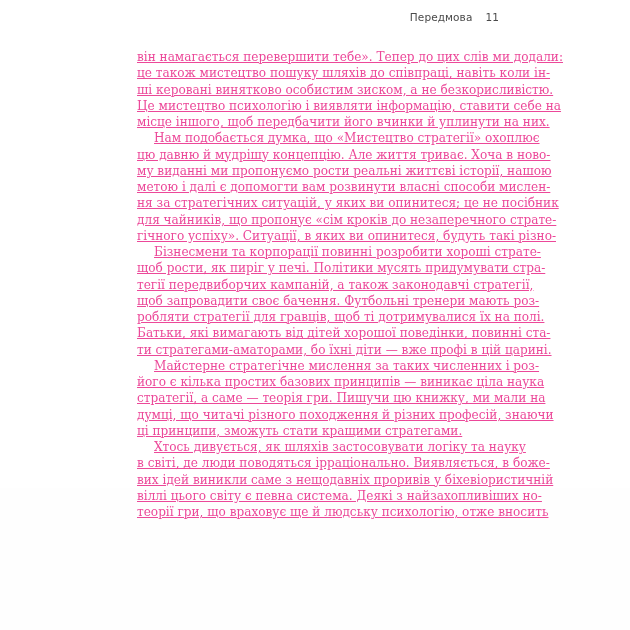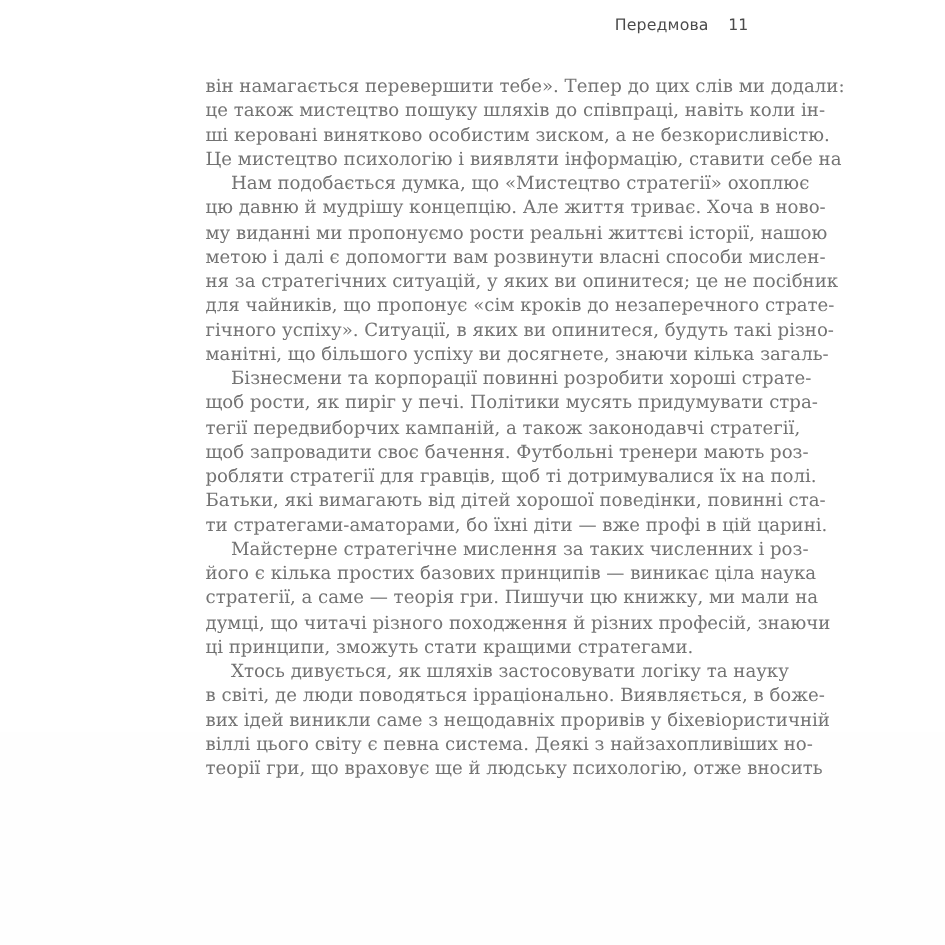--- a/index.html
+++ b/index.html
@@ -35,21 +35,22 @@
       margin-right: 13px;
     }
     .body-text {
       position: absolute;
       top: 49px;
       left: 137px;
       width: 338px;
       font-family: "DejaVu Serif", serif;
       font-size: 12.1px;
       line-height: 16.25px;
-      color: #737373;
+      color: #ec4899;
+      text-decoration: underline;
     }
     .body-text .line {
       display: block;
       white-space: nowrap;
       text-align: justify;
       text-align-last: justify;
       height: 16.25px;
       overflow: visible;
     }
     .body-text .line.last {
@@ -67,31 +68,31 @@
     <span class="section">Передмова</span><span>11</span>
   </div>
 
   <div class="body-text">
 
     <div>
       <span class="line">він намагається перевершити тебе». Тепер до цих слів ми додали:</span>
       <span class="line">це також мистецтво пошуку шляхів до співпраці, навіть коли ін-</span>
       <span class="line">ші керовані винятково особистим зиском, а не безкорисливістю.</span>
       <span class="line">Це мистецтво психологію і виявляти інформацію, ставити себе на</span>
+      <span class="line last">місце іншого, щоб передбачити його вчинки й уплинути на них.</span>
     </div>
 
     <div>
       <span class="line indent">Нам подобається думка, що «Мистецтво стратегії» охоплює</span>
       <span class="line">цю давню й мудрішу концепцію. Але життя триває. Хоча в ново-</span>
       <span class="line">му виданні ми пропонуємо рости реальні життєві історії, нашою</span>
       <span class="line">метою і далі є допомогти вам розвинути власні способи мислен-</span>
       <span class="line">ня за стратегічних ситуацій, у яких ви опинитеся; це не посібник</span>
       <span class="line">для чайників, що пропонує «сім кроків до незаперечного страте-</span>
       <span class="line">гічного успіху». Ситуації, в яких ви опинитеся, будуть такі різно-</span>
-      <span class="line">манітні, що більшого успіху ви досягнете, знаючи кілька загаль-</span>
     </div>
 
     <div>
       <span class="line indent">Бізнесмени та корпорації повинні розробити хороші страте-</span>
       <span class="line">щоб рости, як пиріг у печі. Політики мусять придумувати стра-</span>
       <span class="line">тегії передвиборчих кампаній, а також законодавчі стратегії,</span>
       <span class="line">щоб запровадити своє бачення. Футбольні тренери мають роз-</span>
       <span class="line">робляти стратегії для гравців, щоб ті дотримувалися їх на полі.</span>
       <span class="line">Батьки, які вимагають від дітей хорошої поведінки, повинні ста-</span>
       <span class="line last">ти стратегами-аматорами, бо їхні діти — вже профі в цій царині.</span>

